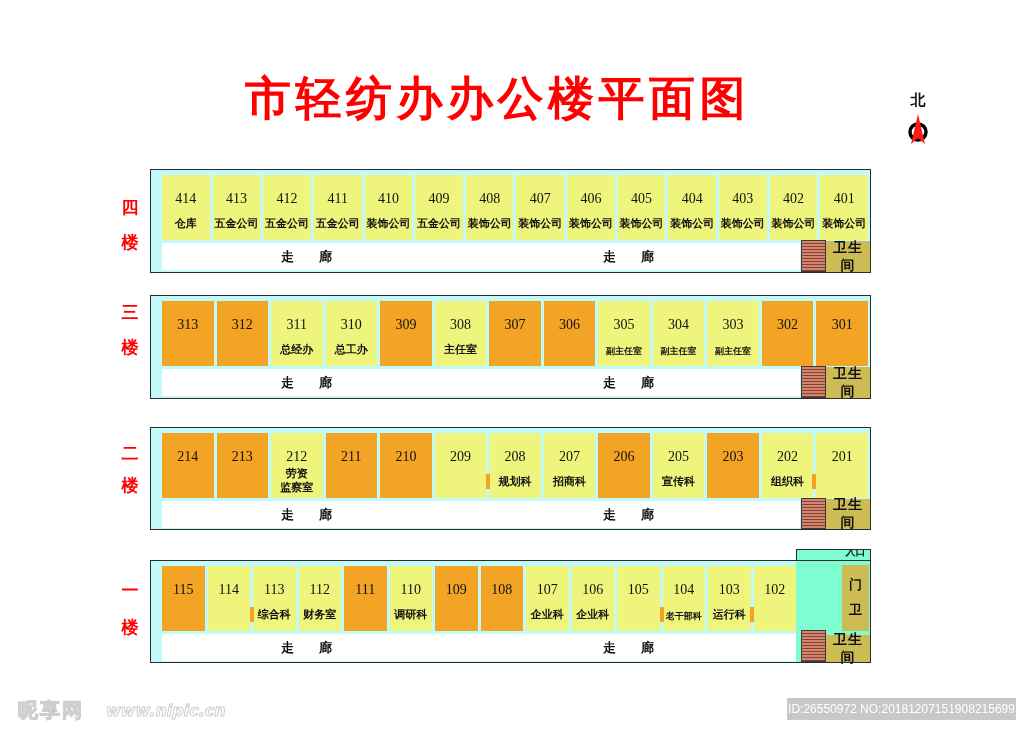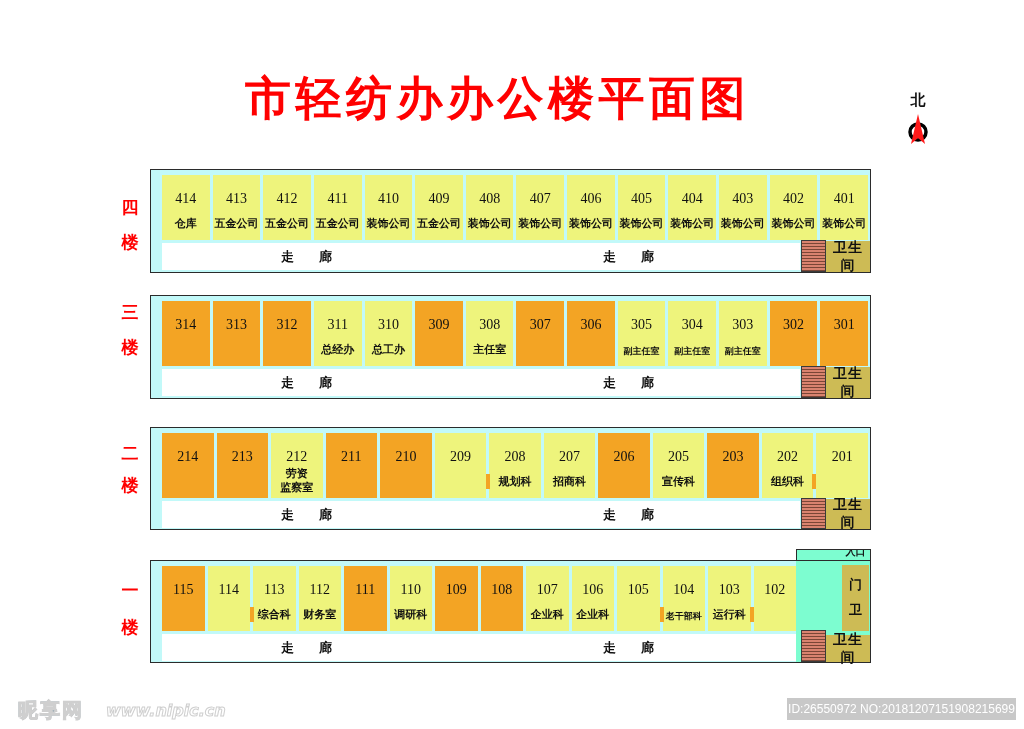--- a/index.html
+++ b/index.html
@@ -116,24 +116,20 @@
   <div class="toilet">
       <span>卫生间</span>
     </div>
 </div>
 
 <span class="fl" style="top:303px">三</span>
 <span class="fl" style="top:338px">楼</span>
 <div class="floor" style="top:295px;height:104px">
   <div class="rooms">
     <div class="room" data-fill="orange">
-        <span class="rn">314</span>
-        <span class="rl"></span>
-      </div>
-    <div class="room" data-fill="orange">
         <span class="rn">313</span>
         <span class="rl"></span>
       </div>
     <div class="room" data-fill="orange">
         <span class="rn">312</span>
         <span class="rl"></span>
       </div>
     <div class="room" data-fill="yellow">
         <span class="rn">311</span>
         <span class="rl">总经办</span>

